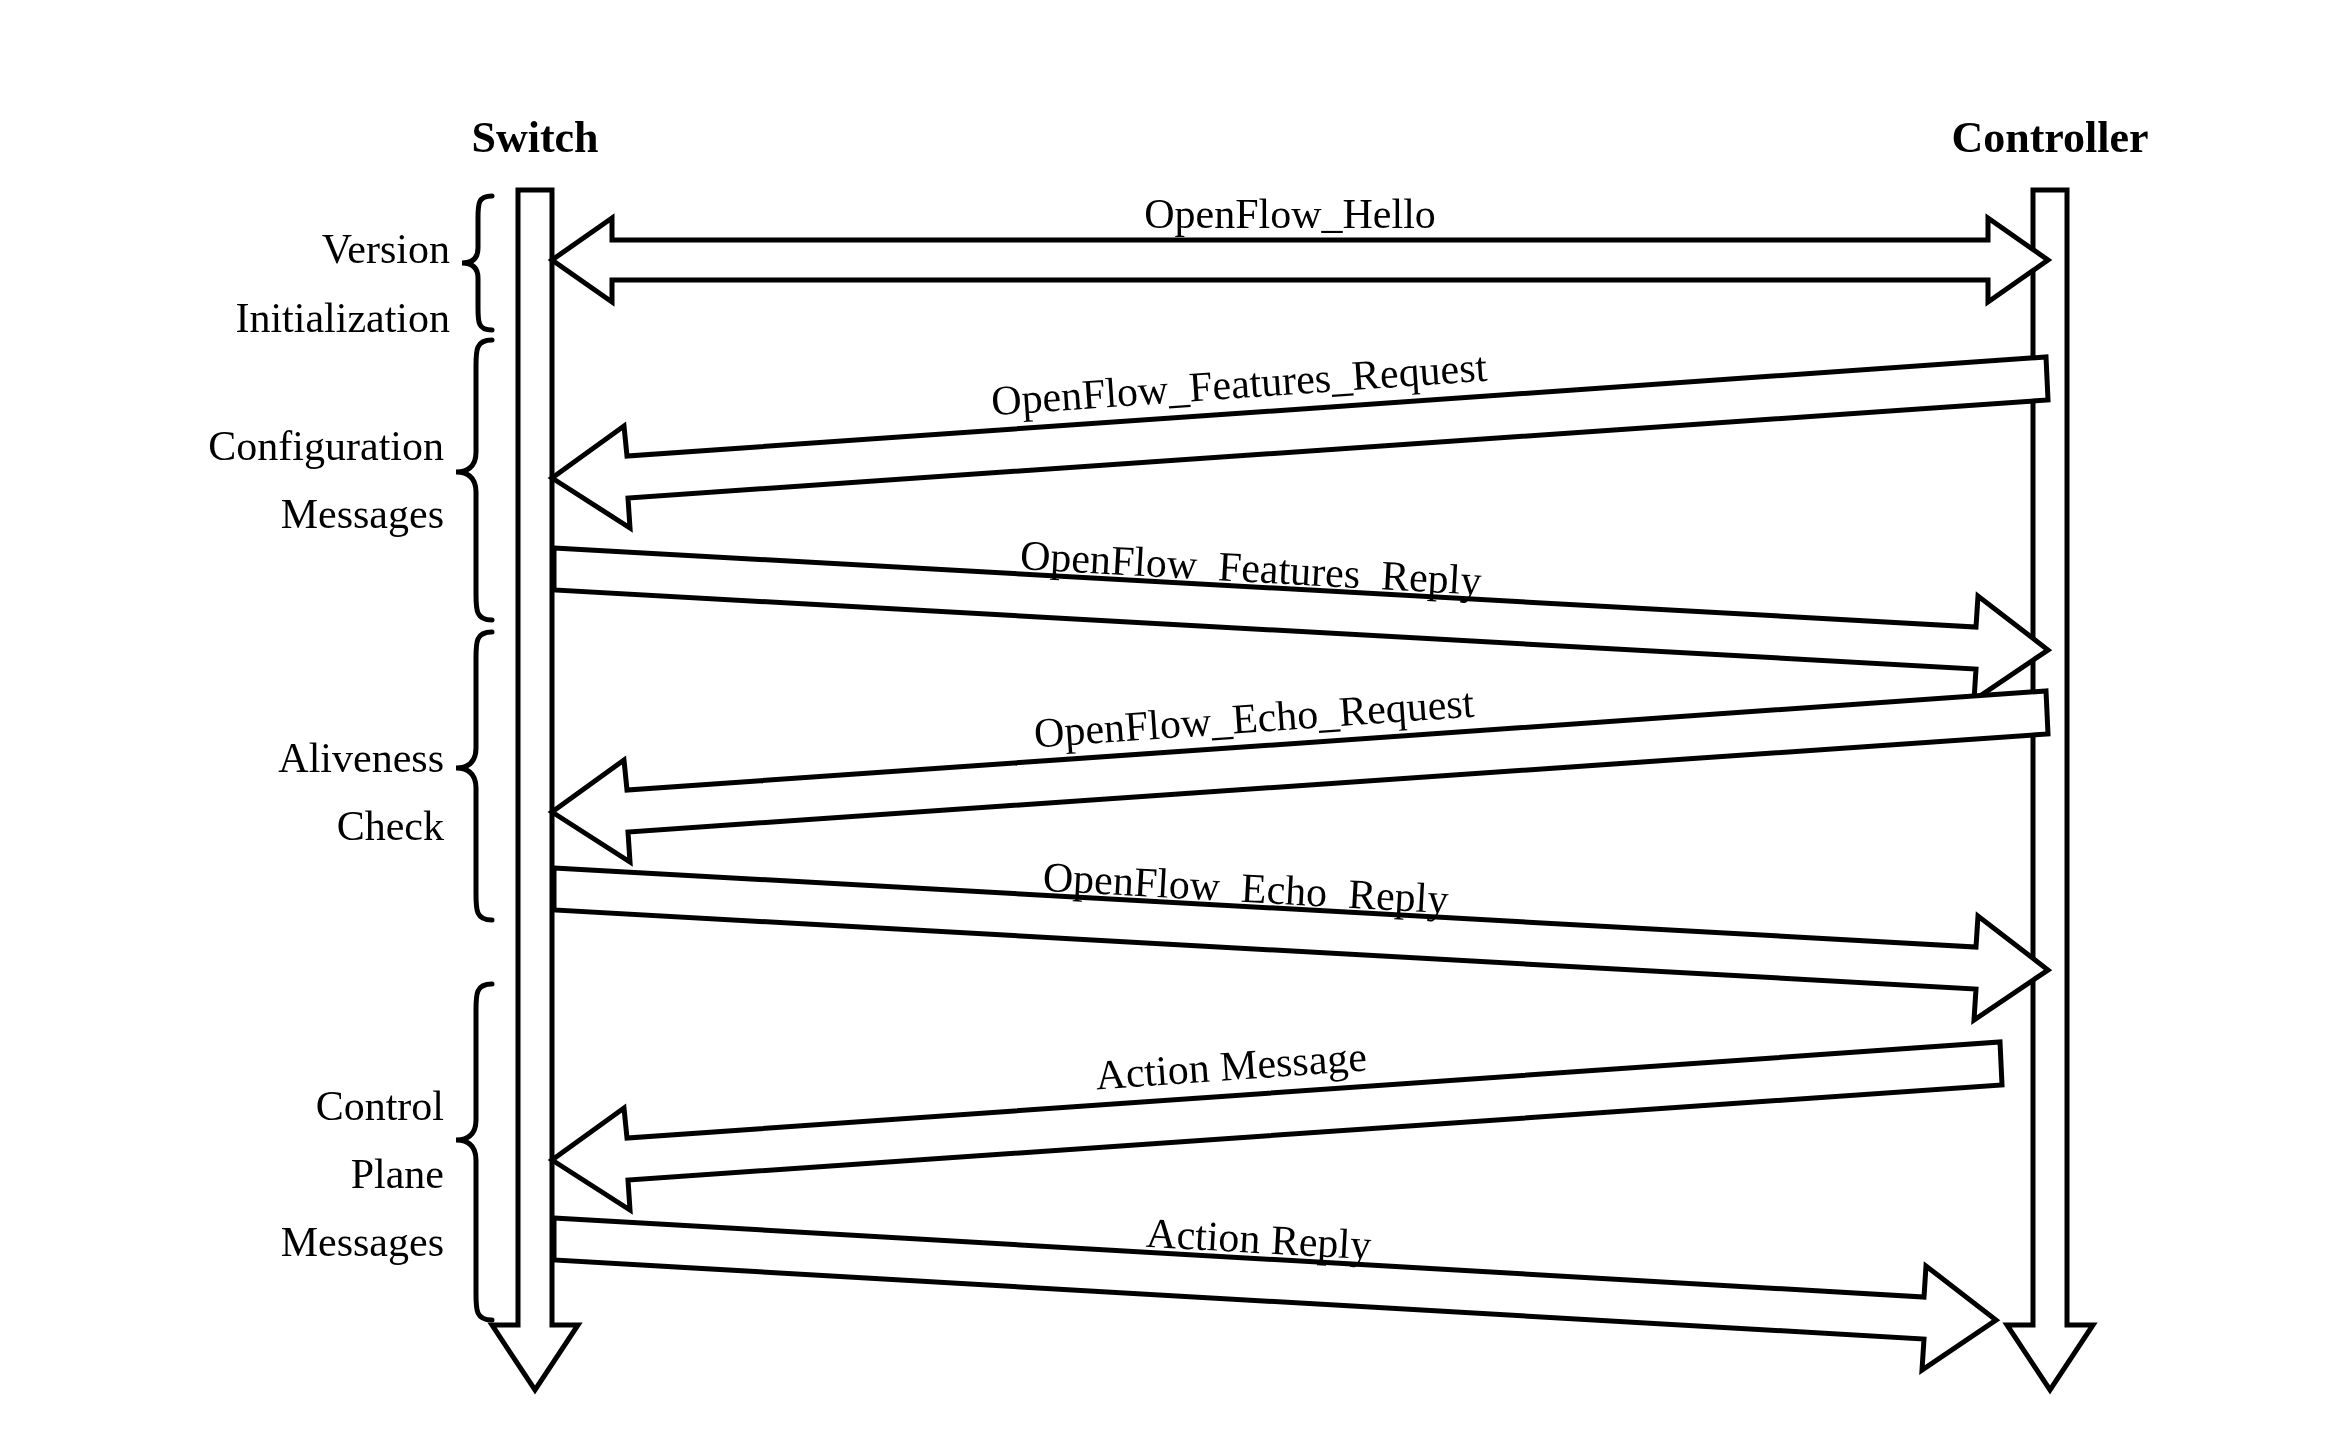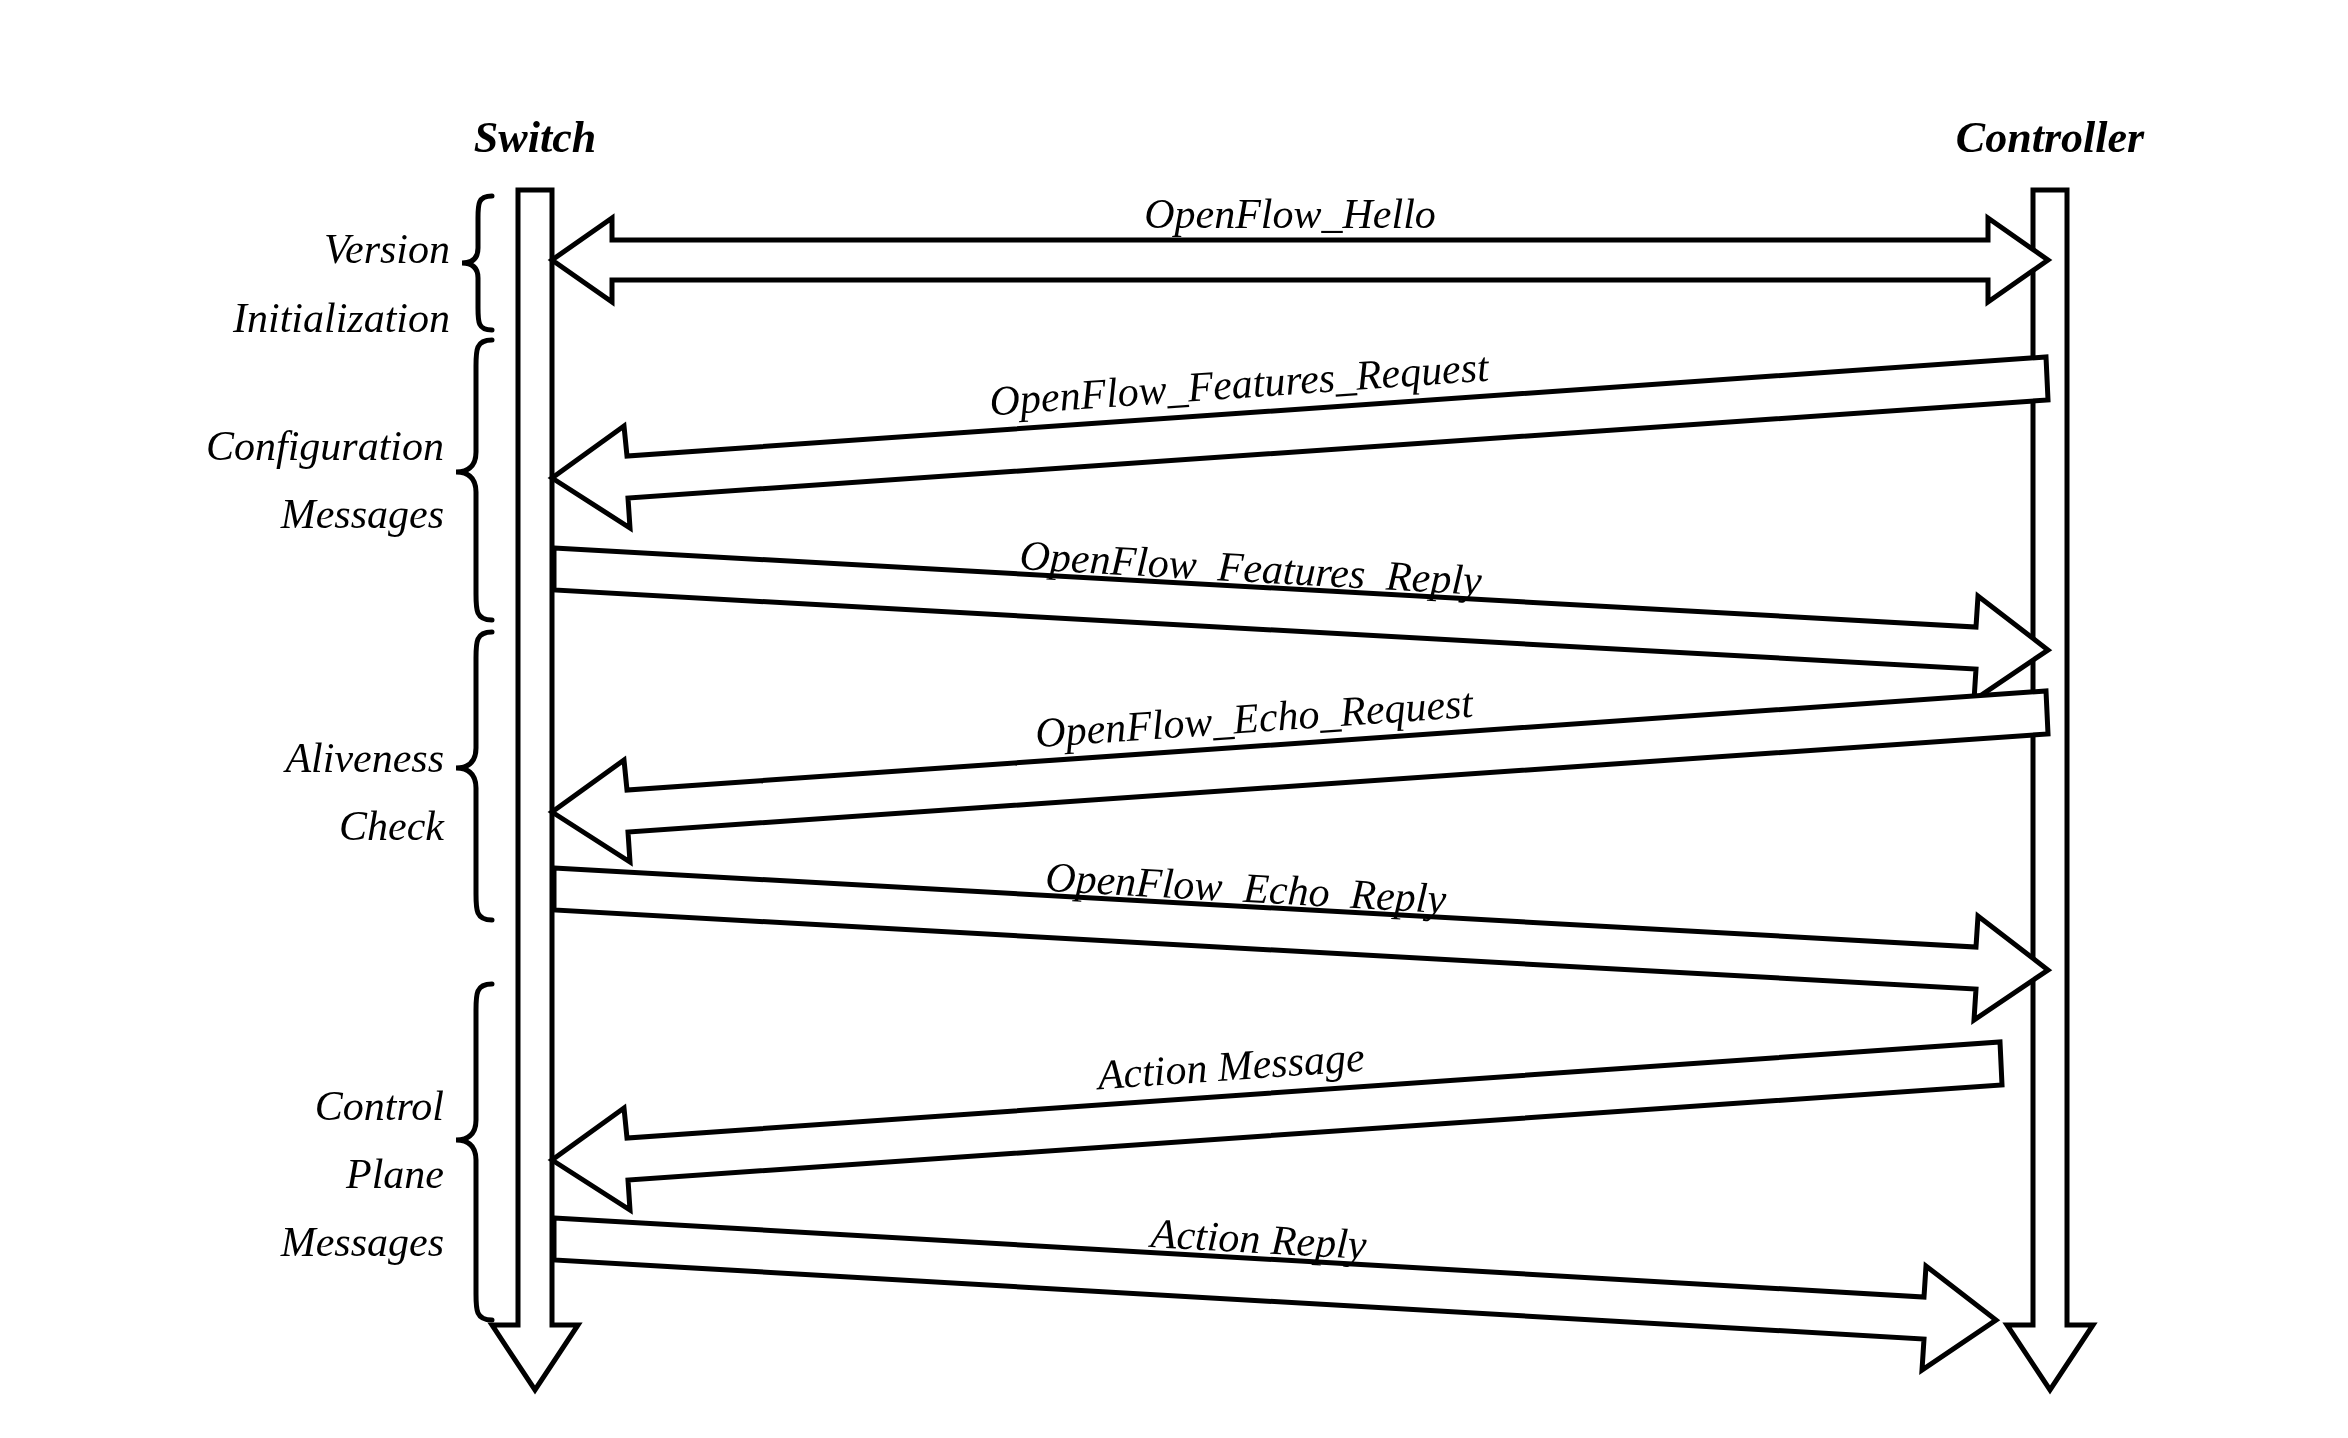--- a/index.html
+++ b/index.html
@@ -7,21 +7,20 @@
     padding: 0;
     background: #ffffff;
   }
   #page {
     position: relative;
     width: 2348px;
     height: 1438px;
     background: #ffffff;
     overflow: hidden;
     font-family: "Liberation Serif", "DejaVu Serif", serif;
-    font-style: italic;
   }
   svg.diagram {
     position: absolute;
     top: 0; left: 0;
     width: 2348px;
     height: 1438px;
   }
   .actor-title {
     font-family: "Liberation Serif", "DejaVu Serif", serif;
     font-weight: bold;

